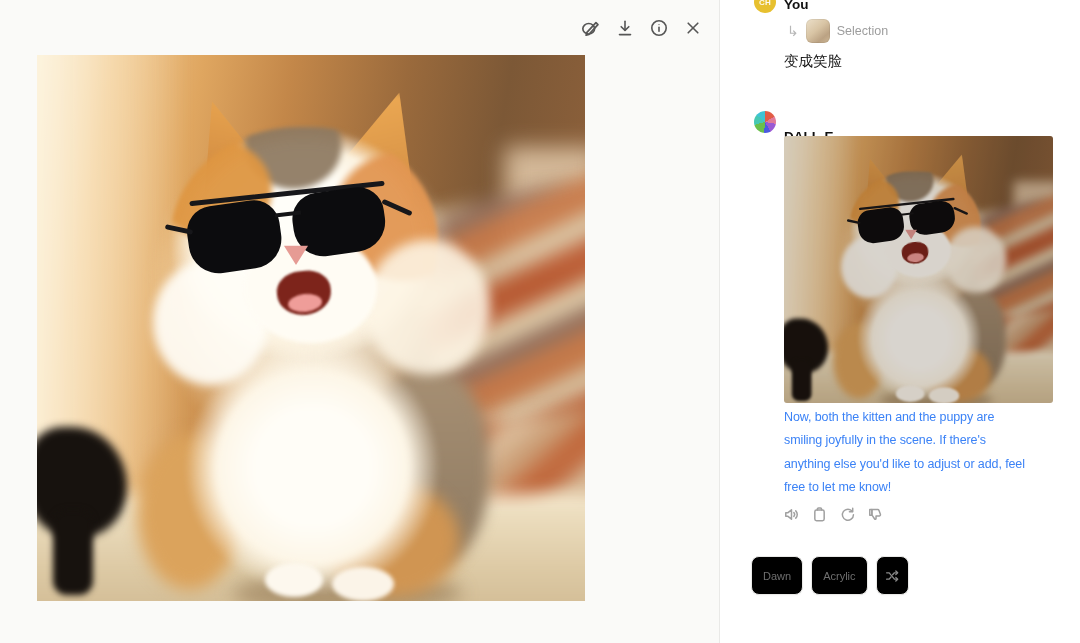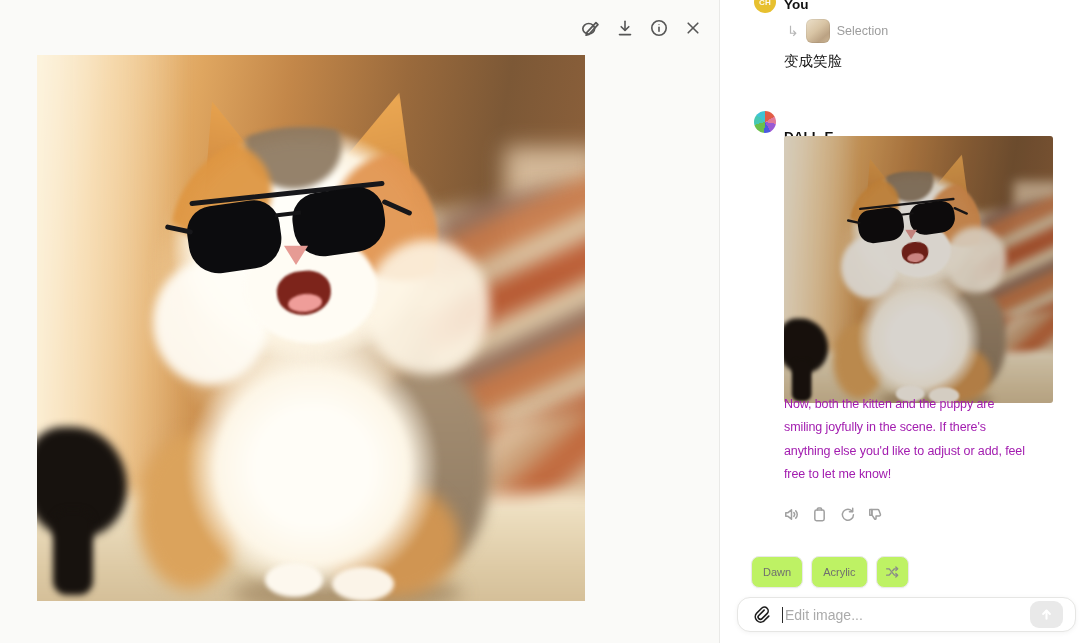--- a/index.html
+++ b/index.html
@@ -92,28 +92,28 @@
     box-shadow:inset 0 0 0 1px rgba(0,0,0,.06); }
   .sel-label { font-size:12.5px; color:#9d9d9d;text-align:right; }
   .user-text { position:absolute; left:63px; top:52px; font-size:14.5px; color:#141414; }
   .dalle-avatar { left:33px; top:111px;
     background:conic-gradient(#e25c45 0 60deg,#e07a9a 60deg 100deg,#9a5ad4 100deg 150deg,#4b5ae0 150deg 185deg,#6abf4b 185deg 255deg,#46c8b2 255deg 310deg,#3fc3d4 310deg 360deg); }
   .dalle-label { top:129px; }
   .thumb { position:absolute; left:63px; top:136px; width:269px; height:267px; overflow:hidden; border-radius:3px; cursor:pointer; }
   .thumb-slot { position:absolute; inset:0; }
   .thumb-slot .scene { transform:scale(.4909); transform-origin:0 0; }
   .thumb-dim { position:absolute; inset:0; background:rgba(22,10,4,.17); }
-  .response { position:absolute; left:63px; top:393px; width:296px;
-    font-size:12.5px; letter-spacing:-.1px; line-height:23.3px; color:#a21caf; white-space:pre-line; }
+  .response { position:absolute; left:63px; top:406px; width:296px;
+    font-size:12.5px; letter-spacing:-.1px; line-height:23.3px; color:#3b82f6; white-space:pre-line; }
   .actions { position:absolute; left:60px; top:504px; display:flex; gap:8px; }
   .abtn { width:20px; height:20px; border:none; background:transparent; padding:0;
     display:flex; align-items:center; justify-content:center; cursor:pointer; }
   .abtn svg { stroke:#a0a0a0; fill:none; stroke-width:1.4; stroke-linecap:round; stroke-linejoin:round; }
   .chips { position:absolute; left:30px; top:556px; display:flex; gap:8px; }
-  .chip { height:32px; padding:0 11px; border:1px solid #e9e9e7; border-radius:8px; background:#bef264;
+  .chip { height:39px; padding:0 11px; border:1px solid #e9e9e7; border-radius:8px; background:#000000;
     font-size:11px; color:#6f6f6f; display:flex; align-items:center; cursor:pointer;
     box-shadow:0 1px 2px rgba(0,0,0,.03); font-family:"Liberation Sans",sans-serif; }
   .chip-shuffle { padding:0 8px; }
   .chip-shuffle svg { stroke:#8a8a8a; fill:none; stroke-width:1.3; stroke-linecap:round; stroke-linejoin:round; }
   .composer { position:absolute; left:16px; top:597px; width:339px; height:35px;
     border:1px solid #e6e6e4; border-radius:13px; background:#fff;
     box-shadow:0 1px 5px rgba(0,0,0,.05); display:flex; align-items:center; }
   .clip-btn { border:none; background:transparent; padding:0; margin-left:12px; width:20px; height:20px;
     display:flex; align-items:center; justify-content:center; cursor:pointer; }
   .clip-btn svg { stroke:#1c1c1c; fill:none; stroke-width:1.7; stroke-linecap:round; }
@@ -295,30 +295,15 @@
         <svg width="15" height="14" viewBox="0 0 15 14">
           <path d="M1.6 3.8 h2.6 l5.2 6.4 h2.6"></path>
           <path d="M1.6 10.2 h2.6 l1.8 -2.2"></path>
           <path d="M7.6 5.8 l1.8 -2 h2.6"></path>
           <path d="M10.8 2 l1.9 1.8 -1.9 1.8"></path>
           <path d="M10.8 8.4 l1.9 1.8 -1.9 1.8"></path>
         </svg>
       </button>
     </div>
 
-    <div class="composer">
-      <button class="clip-btn">
-        <svg width="19" height="19" viewBox="0 0 20 20">
-          <path d="M13.8 5.4 l-5.6 5.6 a2.4 2.4 0 0 0 3.4 3.4 l5.3 -5.3 a4 4 0 0 0 -5.7 -5.7 l-5.3 5.3 a5.6 5.6 0 0 0 7.9 7.9 l4.9 -4.9"></path>
-        </svg>
-      </button>
-      <span class="caret"></span>
-      <input type="text" value="" placeholder="Edit image..." style="">
-      <button class="send-btn">
-        <svg width="15" height="15" viewBox="0 0 16 16">
-          <path d="M8 12.5 V4"></path>
-            <path d="M4.4 7.4 L8 3.8 l3.6 3.6"></path>
-        </svg>
-      </button>
-    </div>
 
   </aside>
 </div>
 
 </body></html>

